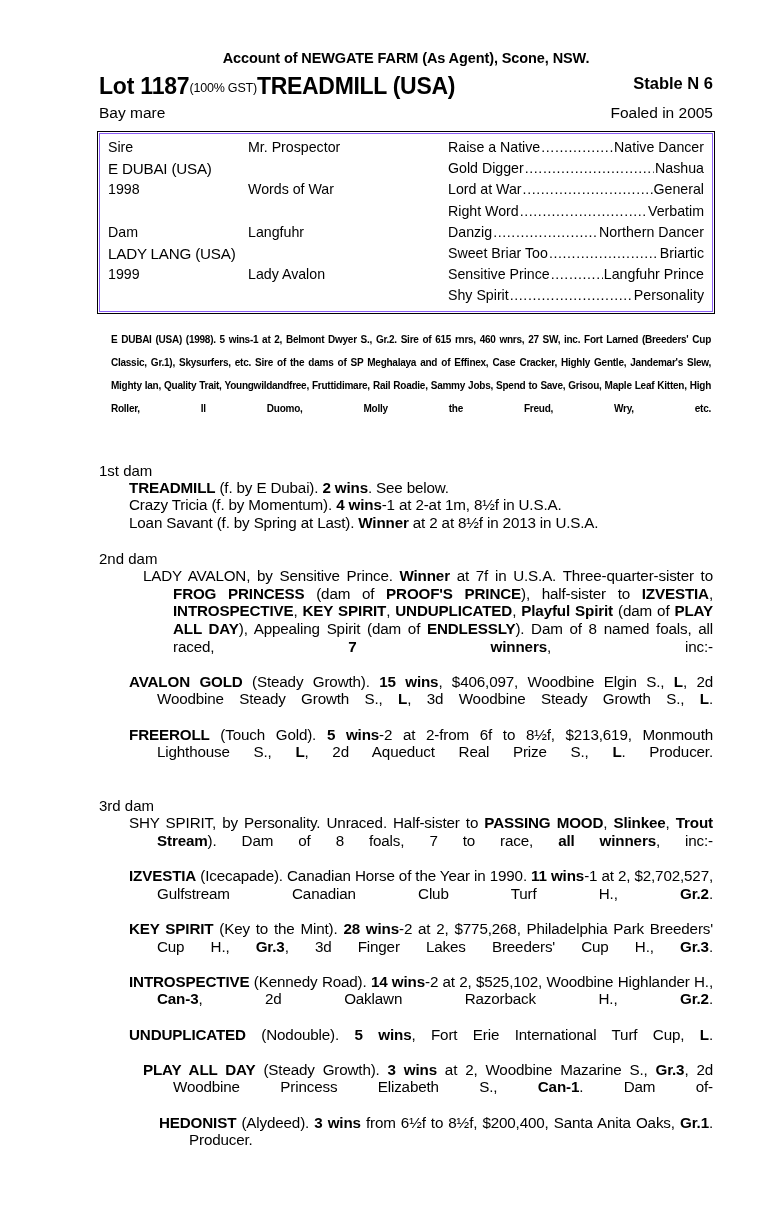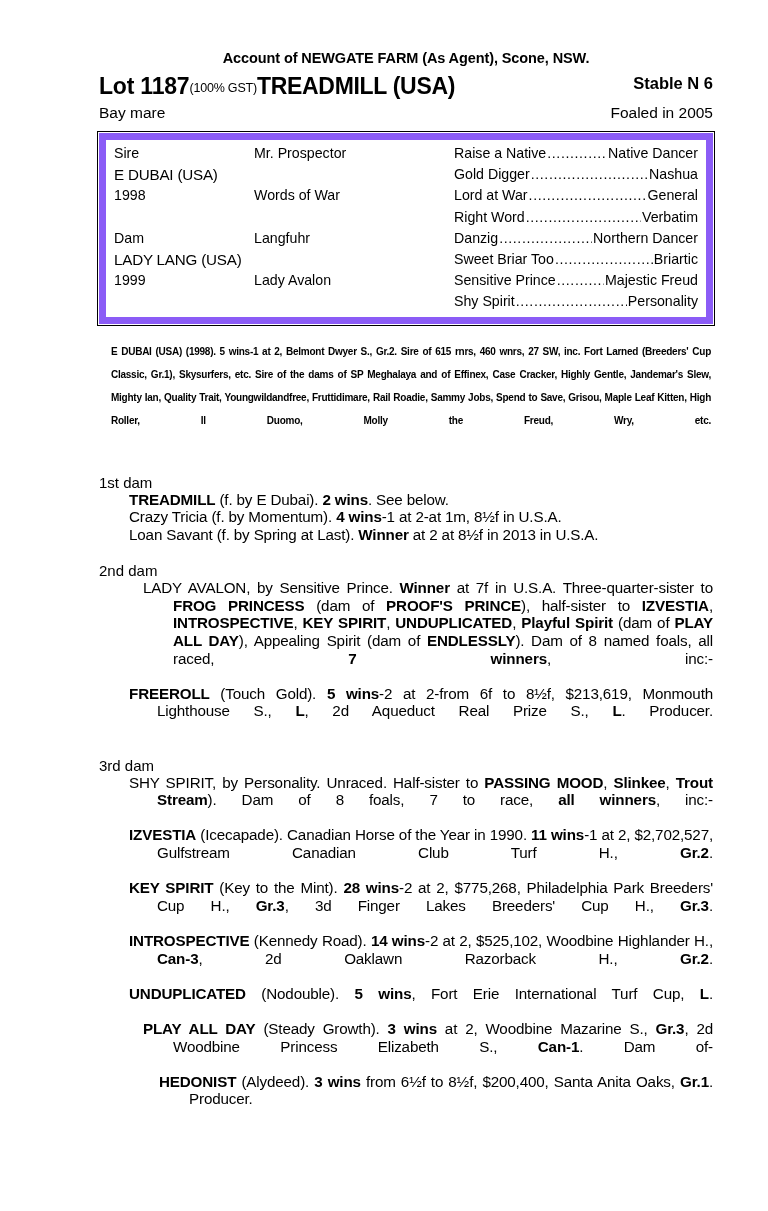--- a/index.html
+++ b/index.html
@@ -78,21 +78,21 @@
   .foaled {
     position: absolute;
     right: 0;
     top: 0;
     font-size: 15.5px;
   }
 
   
   .ped-wrap {
     margin-top: 9px;
-    border: 7px solid #8b5cf6;
+    border: 1px solid #8b5cf6;
     outline: 1px solid #000;
     outline-offset: 1px;
     padding: 3px 0 4px 0;
   }
   .ped-row {
     display: flex;
     height: 21.2px;
     line-height: 21.2px;
     font-size: 14.2px;
     white-space: nowrap;
@@ -244,21 +244,21 @@
         </div>
       </div>
 
       <div class="ped-row">
         <div class="c1">1999</div>
         <div class="c2">Lady Avalon</div>
         <div class="c3">
           <span class="leader">
             <span class="l-name">Sensitive Prince</span>
             <span class="l-dots">.....................................................</span>
-            <span class="l-val">Majestic Freud</span>
+            <span class="l-val">Langfuhr Prince</span>
           </span>
         </div>
       </div>
 
       <div class="ped-row">
         <div class="c1"></div>
         <div class="c2"></div>
         <div class="c3">
           <span class="leader">
             <span class="l-name">Shy Spirit</span>
@@ -278,20 +278,21 @@
     </div>
     <div class="p nojust i2">
       <span>Crazy Tricia (f. by Momentum). </span><b>4 wins</b><span>-1 at 2-at 1m, 8½f in U.S.A.</span>
     </div>
     <div class="p nojust i2">
       <span>Loan Savant (f. by Spring at Last). </span><b>Winner</b><span> at 2 at 8½f in 2013 in U.S.A.</span>
     </div>
 
     <div class="sec-head">2nd dam</div>
     <div class="p i3">LADY AVALON, by Sensitive Prince. <b>Winner</b> at 7f in U.S.A. Three-quarter-sister to <b>FROG PRINCESS</b> (dam of <b>PROOF'S PRINCE</b>), half-sister to <b>IZVESTIA</b>, <b>INTROSPECTIVE</b>, <b>KEY SPIRIT</b>, <b>UNDUPLICATED</b>, <b>Playful Spirit</b> (dam of <b>PLAY ALL DAY</b>), Appealing Spirit (dam of <b>ENDLESSLY</b>). Dam of 8 named foals, all raced, <b>7 winners</b>, inc:-</div>
+    <div class="p i2"><b>AVALON GOLD</b> (Steady Growth). <b>15 wins</b>, $406,097, Woodbine Elgin S., <b>L</b>, 2d Woodbine Steady Growth S., <b>L</b>, 3d Woodbine Steady Growth S., <b>L</b>.</div>
     <div class="p i2"><b>FREEROLL</b> (Touch Gold). <b>5 wins</b>-2 at 2-from 6f to 8½f, $213,619, Monmouth Lighthouse S., <b>L</b>, 2d Aqueduct Real Prize S., <b>L</b>. Producer.</div>
 
     <div class="sec-head">3rd dam</div>
     <div class="p i2">SHY SPIRIT, by Personality. Unraced. Half-sister to <b>PASSING MOOD</b>, <b>Slinkee</b>, <b>Trout Stream</b>). Dam of 8 foals, 7 to race, <b>all winners</b>, inc:-</div>
     <div class="p i2"><b>IZVESTIA</b> (Icecapade). Canadian Horse of the Year in 1990. <b>11 wins</b>-1 at 2, $2,702,527, Gulfstream Canadian Club Turf H., <b>Gr.2</b>.</div>
     <div class="p i2"><b>KEY SPIRIT</b> (Key to the Mint). <b>28 wins</b>-2 at 2, $775,268, Philadelphia Park Breeders' Cup H., <b>Gr.3</b>, 3d Finger Lakes Breeders' Cup H., <b>Gr.3</b>.</div>
     <div class="p i2"><b>INTROSPECTIVE</b> (Kennedy Road). <b>14 wins</b>-2 at 2, $525,102, Woodbine Highlander H., <b>Can-3</b>, 2d Oaklawn Razorback H., <b>Gr.2</b>.</div>
     <div class="p i2"><b>UNDUPLICATED</b> (Nodouble). <b>5 wins</b>, Fort Erie International Turf Cup, <b>L</b>.</div>
     <div class="p i3"><b>PLAY ALL DAY</b> (Steady Growth). <b>3 wins</b> at 2, Woodbine Mazarine S., <b>Gr.3</b>, 2d Woodbine Princess Elizabeth S., <b>Can-1</b>. Dam of-</div>
     <div class="p i4"><b>HEDONIST</b> (Alydeed). <b>3 wins</b> from 6½f to 8½f, $200,400, Santa Anita Oaks, <b>Gr.1</b>. Producer.</div>

